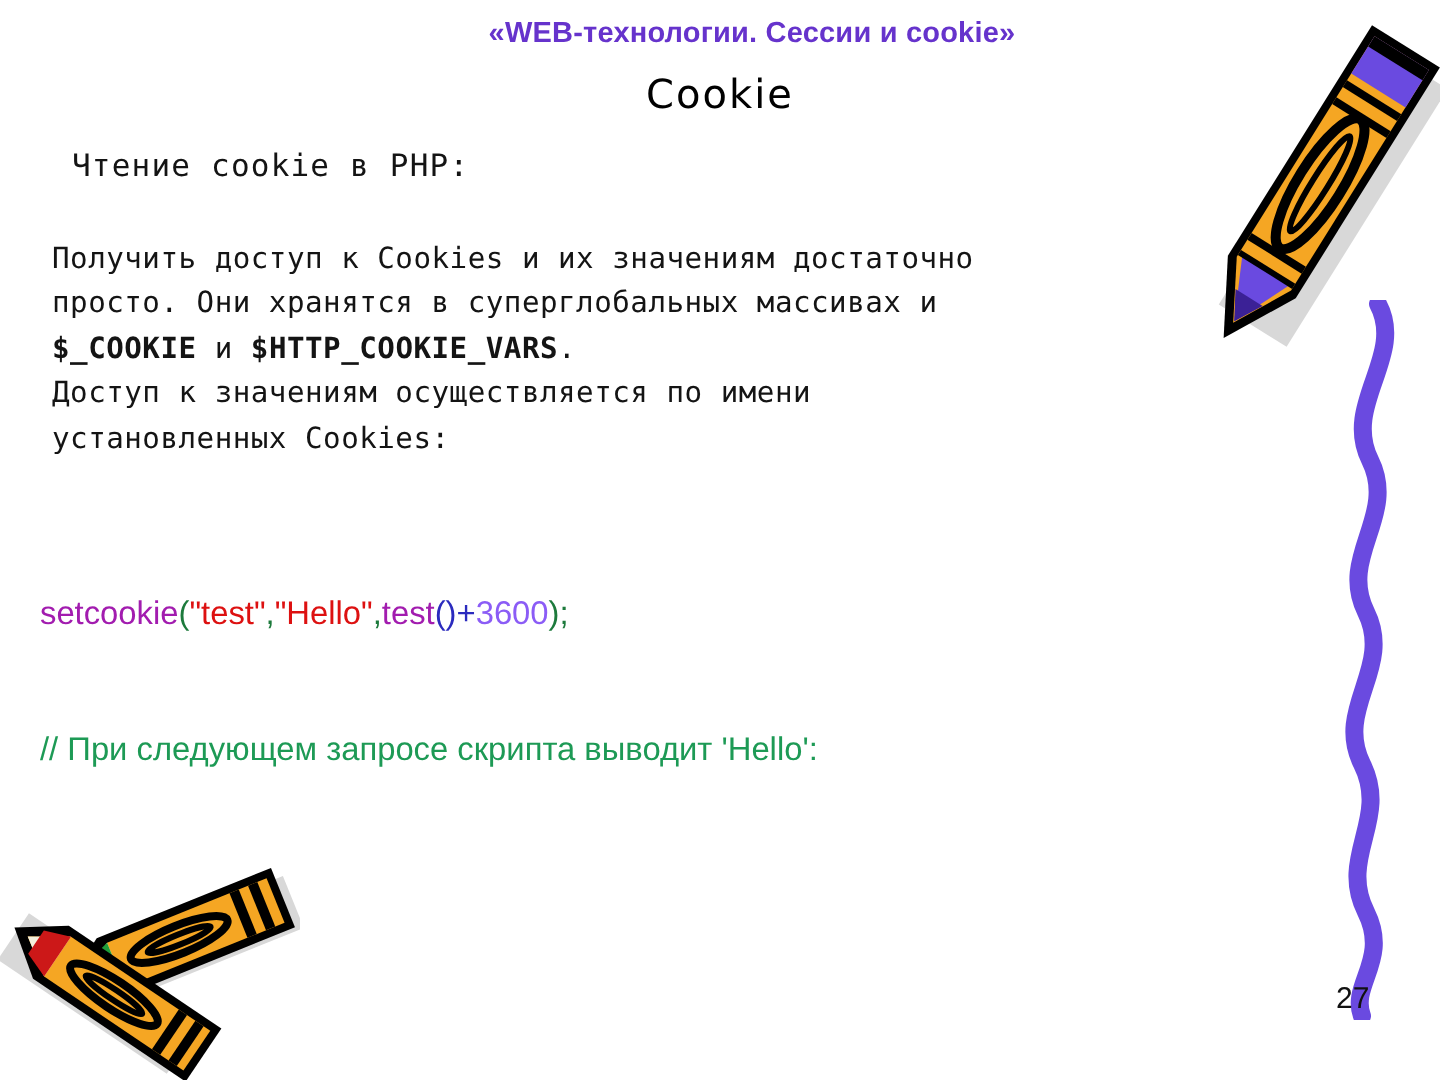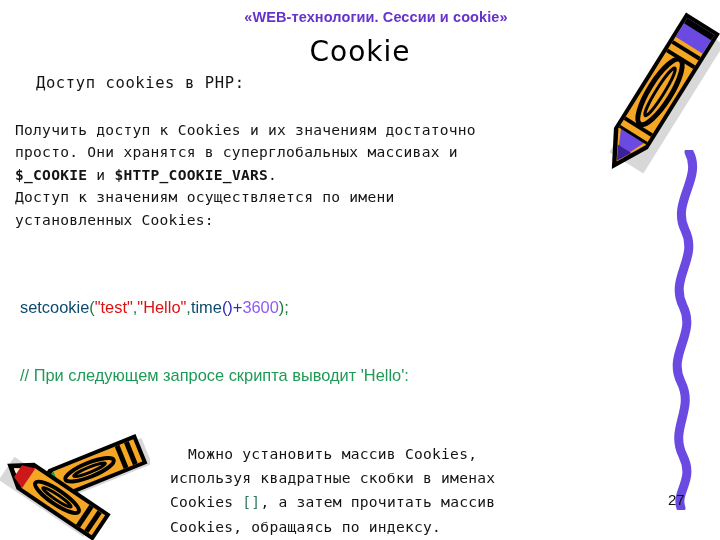--- a/index.html
+++ b/index.html
@@ -12,48 +12,48 @@
 
   
   .kicker{
     position:absolute;left:0;top:9px;width:720px;text-align:center;
     font-family:"Liberation Sans", sans-serif;
     font-weight:bold;font-size:14.5px;color:#6633cc;letter-spacing:.1px;padding-left:16px;
   }
   .title{
     position:absolute;left:0;top:35px;width:720px;text-align:center;
     font-family:"DejaVu Sans", sans-serif;
-    font-weight:400;font-size:28px;color:#000000;letter-spacing:1px;
+    font-weight:400;font-size:20px;color:#000000;letter-spacing:1px;
   }
 
   
   .mono{
     font-family:"DejaVu Sans Mono","Liberation Mono",monospace;
     color:#141414;white-space:pre;
   }
   .lead{
     position:absolute;left:36px;top:74px;font-size:15.5px;letter-spacing:.6px;
   }
   .para{
-    position:absolute;left:15px;top:119px;font-size:14.6px;line-height:22.4px;
+    position:absolute;left:26px;top:119px;font-size:14.6px;line-height:22.4px;
     letter-spacing:.25px;
   }
   .para b{font-weight:bold;}
 
   
   .code{
     position:absolute;left:20px;top:251px;
     font-family:"Liberation Sans", sans-serif;
     font-size:16.4px;line-height:22.6px;white-space:pre;
   }
   .code .ln{display:block;height:22.6px;}
   .c-tag{color:#1a9a3c;}
   .c-kw{color:#2b2bbe;}
   .c-com{color:#1d9a55;}
-  .c-fn{color:#0c4a6e;text-align:center;}
+  .c-fn{color:#a21caf;text-align:center;}
   .c-punct{color:#1d7a3c;}
   .c-str{color:#dd1111;}
   .c-num{color:#8b5cf6;}
 
   
   .foot{
     position:absolute;left:170px;top:442px;font-size:14.6px;line-height:24.2px;
     letter-spacing:.25px;
   }
   .foot .brk{color:#2d7a5e;}
@@ -127,37 +127,33 @@
       <rect x="95" y="58" width="5" height="24" fill="#000"></rect>
       <rect x="105" y="58" width="5" height="24" fill="#000"></rect>
       <ellipse cx="64" cy="70" rx="26" ry="7" fill="none" stroke="#000" stroke-width="4"></ellipse>
       <ellipse cx="64" cy="70" rx="17" ry="2.5" fill="none" stroke="#000" stroke-width="3"></ellipse>
     </g>
   </svg>
 
   <div class="kicker">«WEB-технологии. Сессии и cookie»</div>
   <div class="title">Cookie</div>
 
-  <div class="mono lead">Доступ cookies в PHP:</div>
+  <div class="mono lead">Чтение cookie в PHP:</div>
 
   <div class="mono para"><span>Получить доступ к Cookies и их значениям достаточно</span>
 <span>просто. Они хранятся в суперглобальных массивах и</span>
 <b>$_COOKIE</b><span> и </span><b>$HTTP_COOKIE_VARS</b><span>.</span>
 <span>Доступ к значениям осуществляется по имени</span>
 <span>установленных Cookies:</span></div>
 
   <div class="code">
-    <span class="ln"><span class="c-fn">setcookie</span><span class="c-punct">(</span><span class="c-str">"test"</span><span class="c-punct">,</span><span class="c-str">"Hello"</span><span class="c-punct">,</span><span class="c-fn">time</span><span class="c-kw">()</span><span class="c-kw">+</span><span class="c-num">3600</span><span class="c-punct">)</span><span class="c-punct">;</span></span>
+    <span class="ln"><span class="c-fn">setcookie</span><span class="c-punct">(</span><span class="c-str">"test"</span><span class="c-punct">,</span><span class="c-str">"Hello"</span><span class="c-punct">,</span><span class="c-fn">test</span><span class="c-kw">()</span><span class="c-kw">+</span><span class="c-num">3600</span><span class="c-punct">)</span><span class="c-punct">;</span></span>
     <span class="ln c-com">// При следующем запросе скрипта выводит 'Hello':</span>
     
     
     
     
   </div>
 
-  <div class="mono foot"><span>  Можно установить массив Cookies,</span>
-<span>используя квадратные скобки в именах</span>
-<span>Cookies </span><span class="brk">[]</span><span>, а затем прочитать массив</span>
-<span>Cookies, обращаясь по индексу.</span></div>
 
   <div class="pageno">27</div>
 
 </div>
 
 </body></html>

